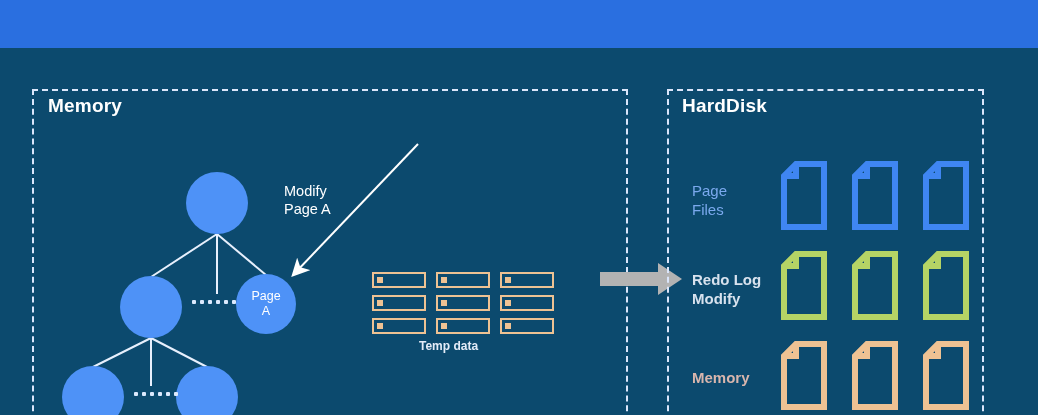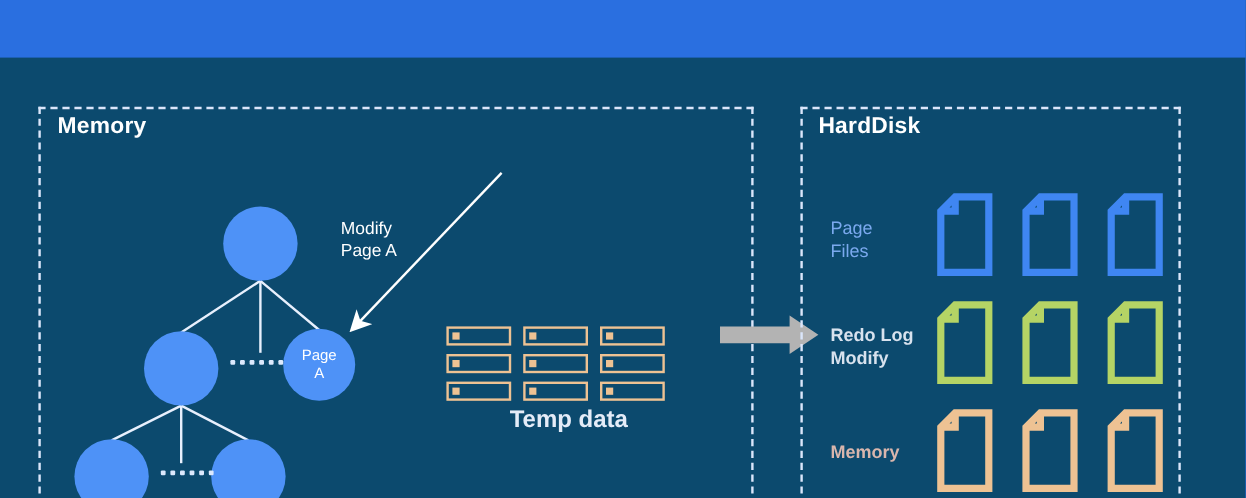--- a/index.html
+++ b/index.html
@@ -127,23 +127,23 @@
     background: #eec293;
   }
   #db1 { left: 0px; }
   #db2 { left: 64px; }
   #db3 { left: 128px; }
   #tempdata-label {
     position: absolute;
     left: 419px;
     top: 291px;
     width: 110px;
-    text-align: center;
+    text-align: left;
     color: #e4ecf8;
-    font-size: 20px;
+    font-size: 12px;
     font-weight: bold;
   }
 
   
   #transfer-arrow { position: absolute; left: 600px; top: 214px; }
 
   
   .disk-row-label {
     position: absolute;
     font-size: 15px;

